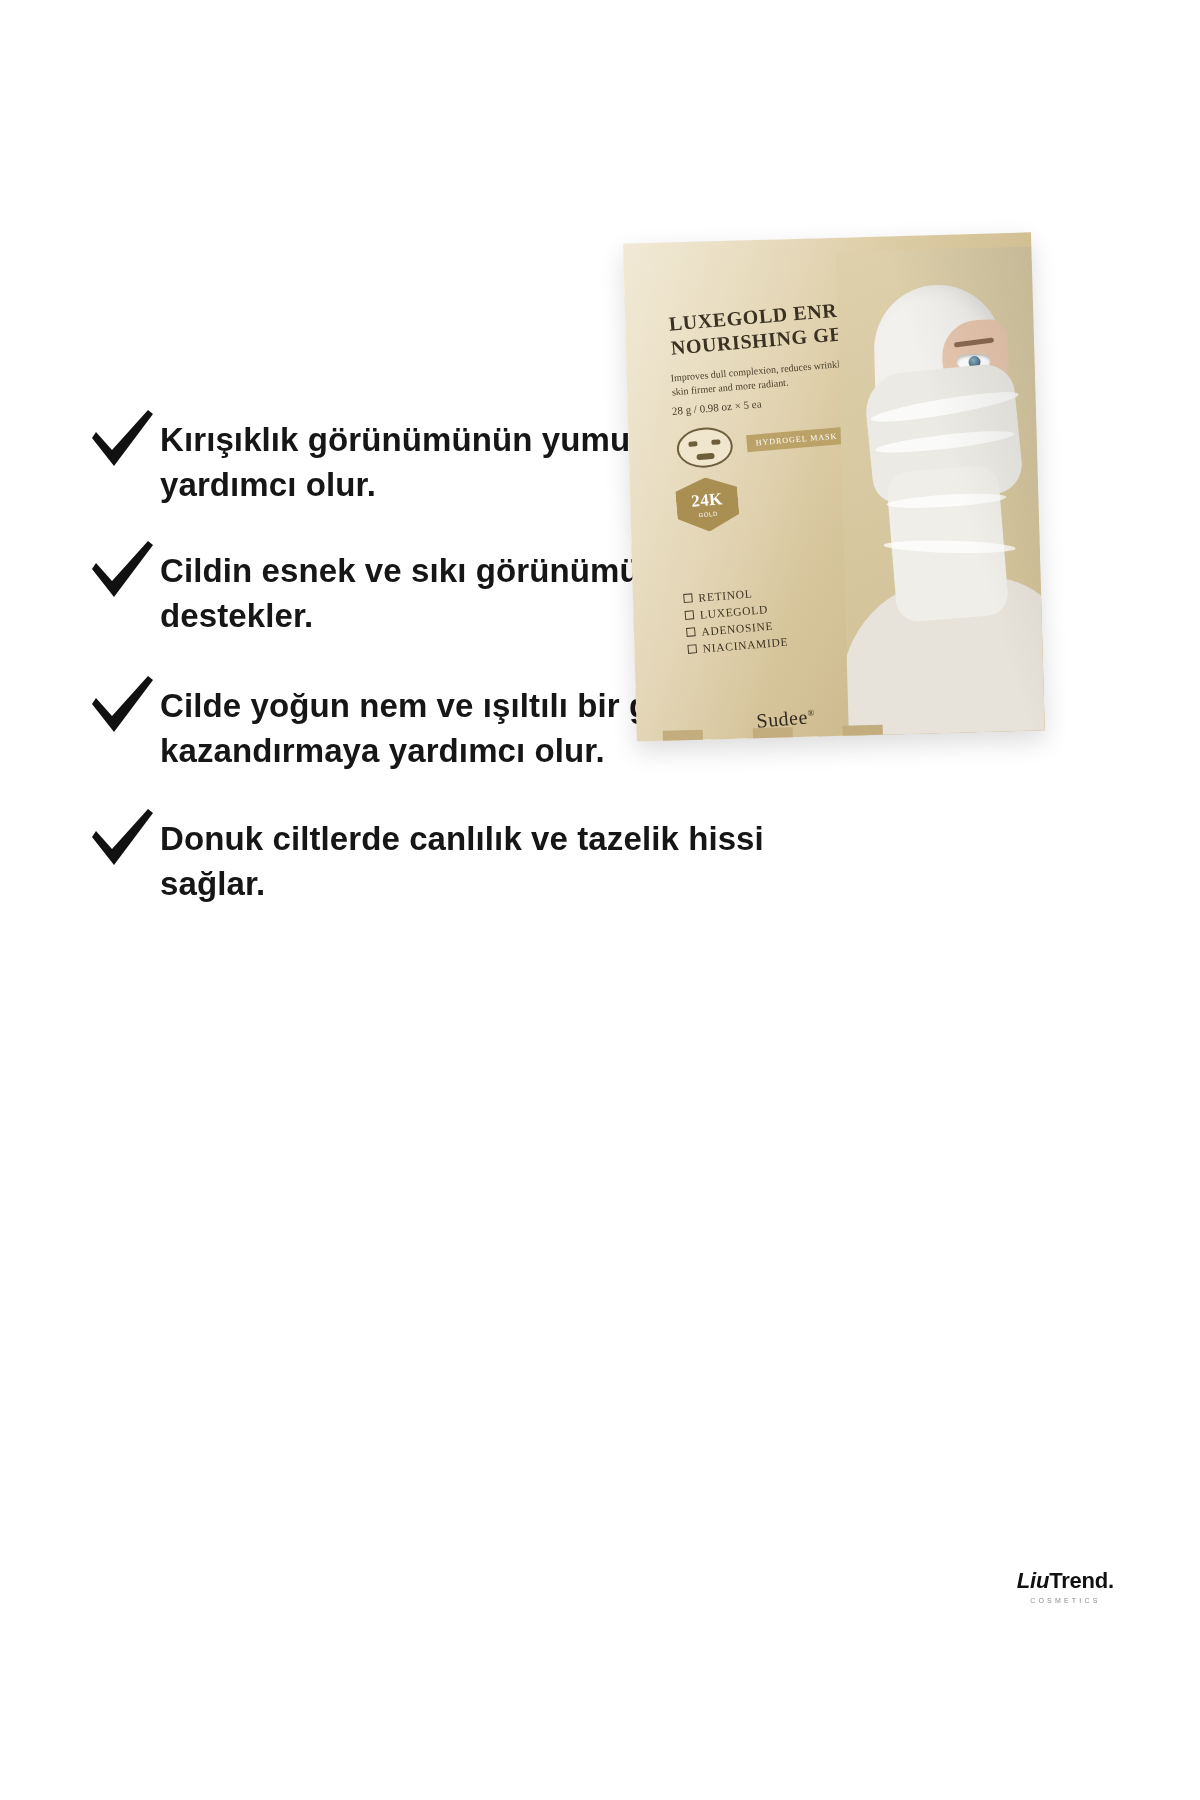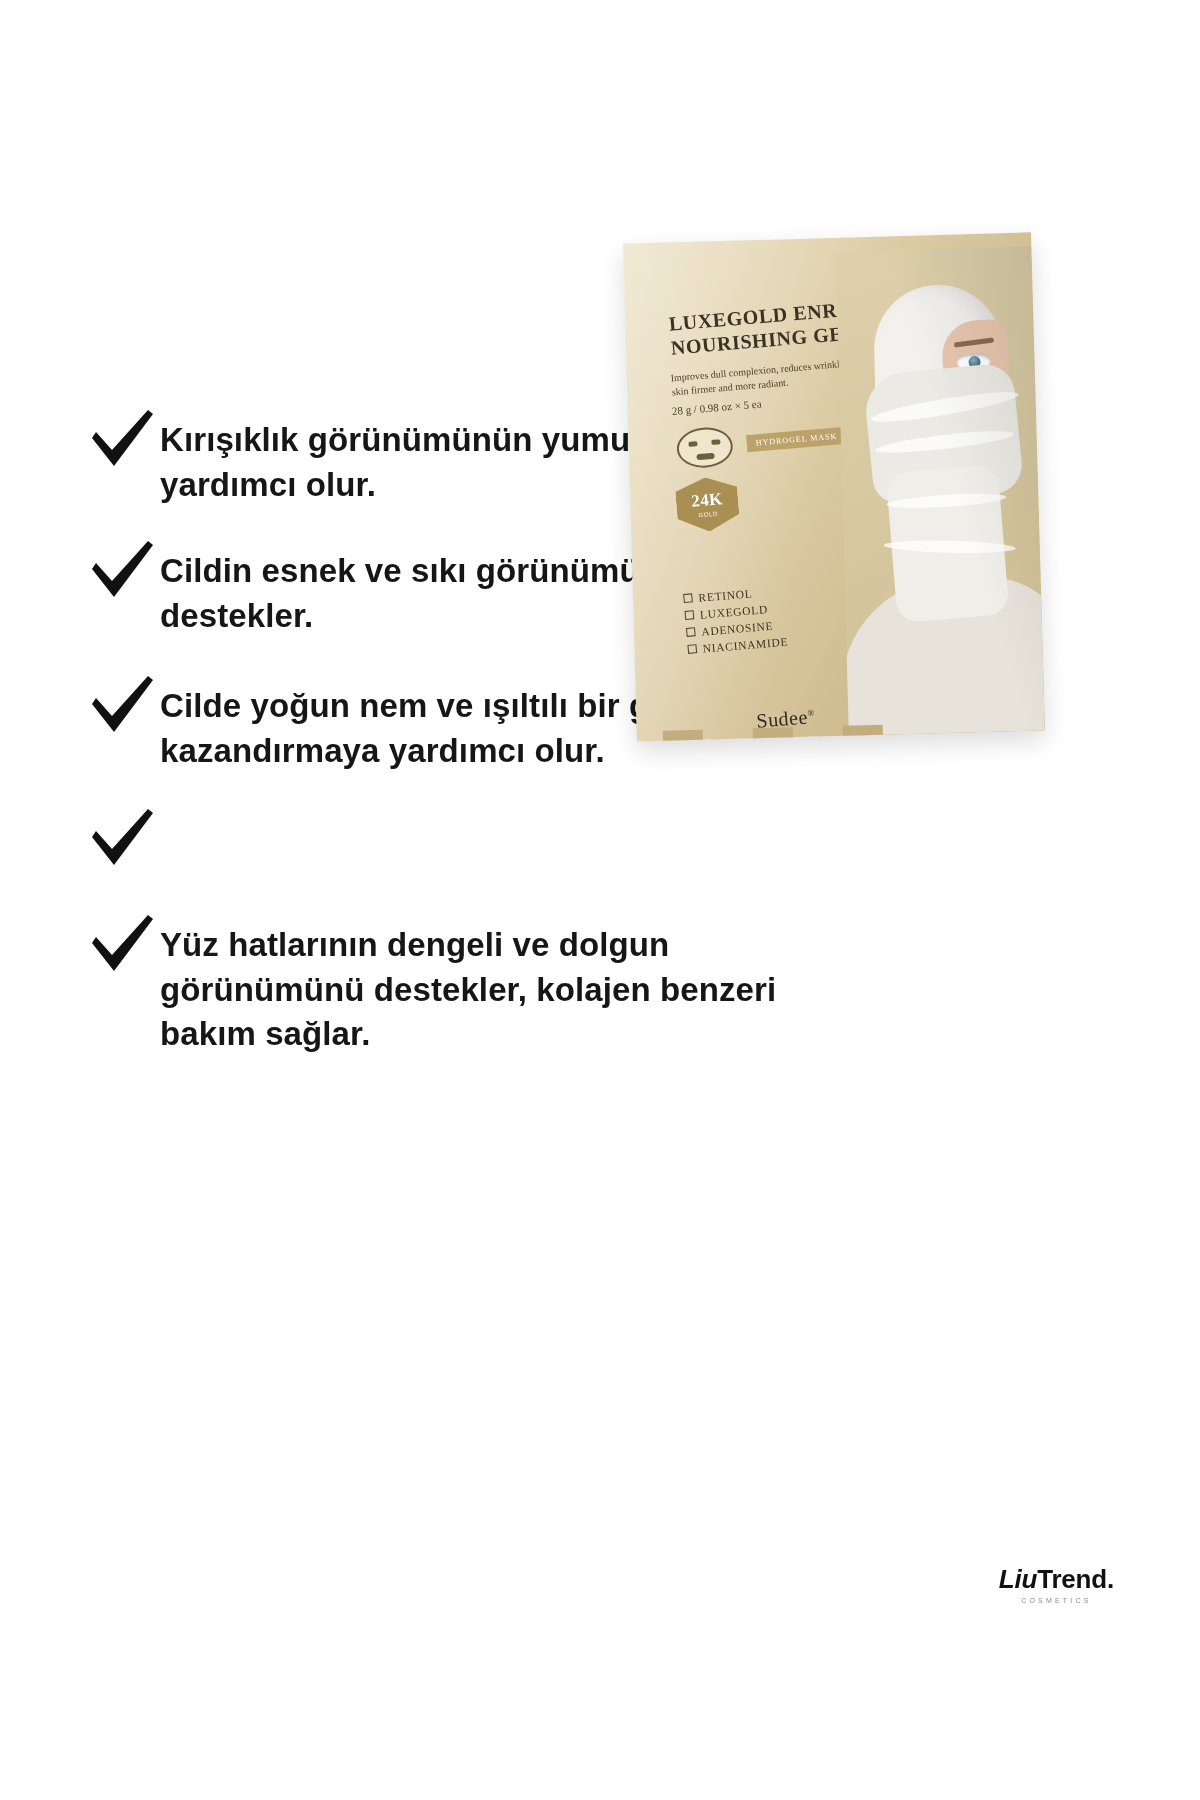--- a/index.html
+++ b/index.html
@@ -383,21 +383,21 @@
   }
 
   
   .footer-logo {
     position: absolute;
     right: 86px;
     bottom: 196px;
     text-align: center;
   }
   .footer-logo .name {
-    font-size: 26px;
+    font-size: 22px;
     font-weight: 700;
     color: #111111;
     letter-spacing: -0.2px;
     line-height: 1;
   }
   .footer-logo .name .liu { font-style: italic; }
   .footer-logo .tagline {
     margin-top: 5px;
     font-size: 7px;
     letter-spacing: 3.2px;
@@ -438,30 +438,23 @@
       </span>
       <span class="benefit-text">Cilde yoğun nem ve ışıltılı bir görünüm kazandırmaya yardımcı olur.</span>
     </div>
 
     <div class="benefit i3">
       <span class="check">
         <svg viewBox="0 0 74 64" xmlns="http://www.w3.org/2000/svg" aria-hidden="true">
           <path d="M6 30 L10 24 L26 42 L62 2 L67 6 L28 58 Z" fill="#111111"></path>
         </svg>
       </span>
+      <span class="benefit-text">Donuk ciltlerde canlılık ve tazelik hissi sağlar.</span>
     </div>
 
-    <div class="benefit i4">
-      <span class="check">
-        <svg viewBox="0 0 74 64" xmlns="http://www.w3.org/2000/svg" aria-hidden="true">
-          <path d="M6 30 L10 24 L26 42 L62 2 L67 6 L28 58 Z" fill="#111111"></path>
-        </svg>
-      </span>
-      <span class="benefit-text">Yüz hatlarının dengeli ve dolgun görünümünü destekler, kolajen benzeri bakım sağlar.</span>
-    </div>
 
   </div>
 
   <div class="product">
     <div class="box-wrap">
       <div class="box">
         <div class="box-sheen"></div>
 
         <div class="pk-title">
           <div>LUXEGOLD ENRICHED</div>

